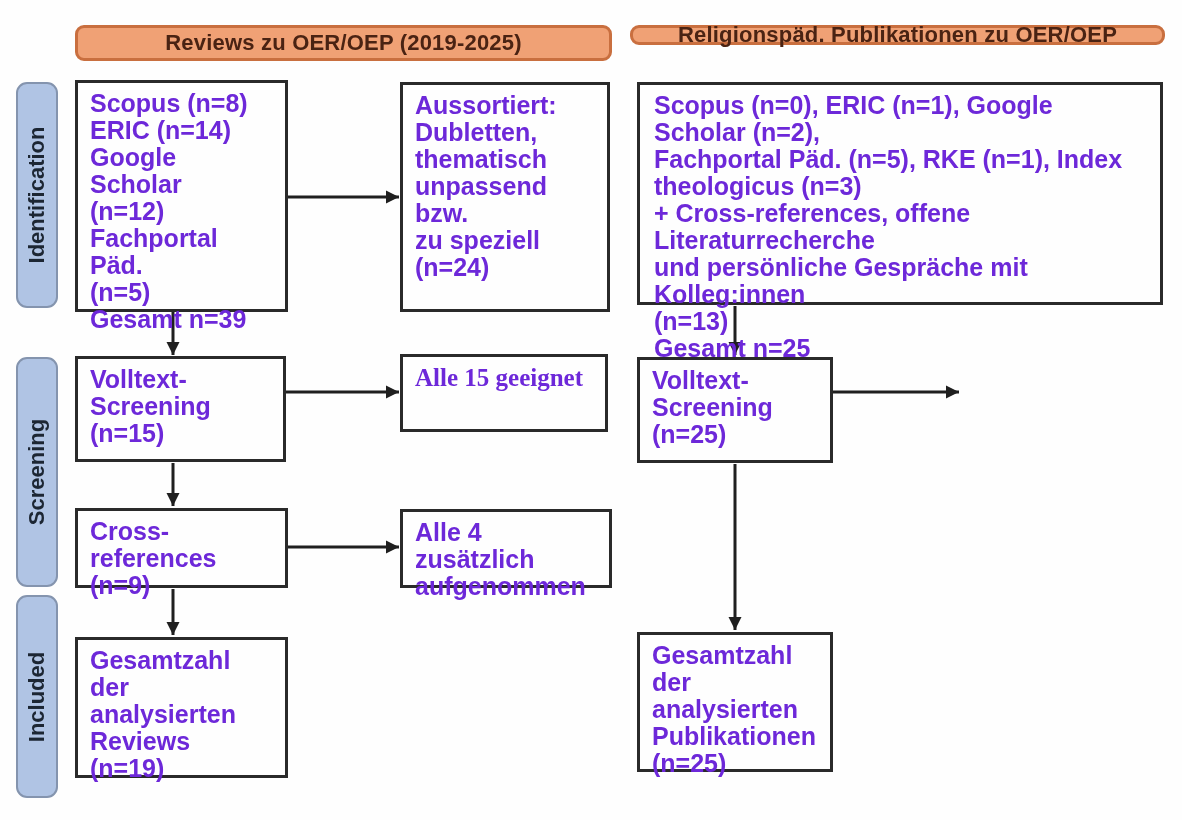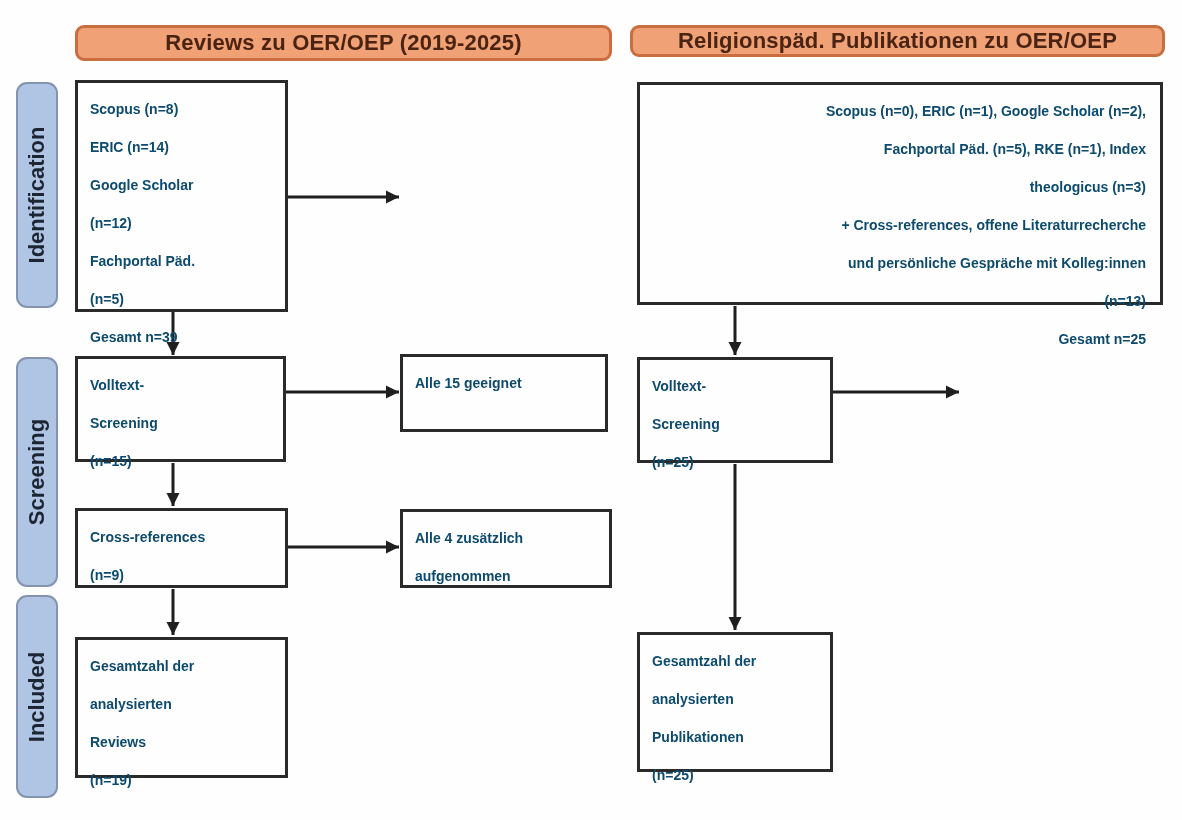--- a/index.html
+++ b/index.html
@@ -20,24 +20,24 @@
     background:#B0C4E4;border:2.5px solid #8494AE;border-radius:11px;
   }
   .stage-pill .label{
     position:absolute;left:50%;top:50%;
     transform:translate(-50%,-50%) rotate(-90deg);
     white-space:nowrap;color:#1C2633;font-size:22px;font-weight:700;
   }
   .fbox{
     position:absolute;box-sizing:border-box;
     background:#fefefe;border:3px solid #2A2A2A;
-    color:#0c4a6e;font-size:14px;line-height:38px;font-weight:600;
+    color:#6d28d9;font-size:25px;line-height:27px;font-weight:600;
     padding:7px 12px;white-space:pre-line;
   }
-  .fbox.wide{padding:7px 14px;text-align:right;}
+  .fbox.wide{padding:7px 14px;}
 </style>
 </head>
 <body>
 
 <div class="canvas">
 
   <svg class="arrow-layer" viewBox="0 0 1182 820" xmlns="http://www.w3.org/2000/svg">
     <defs>
       <marker id="ah" viewBox="0 0 10 10" refX="10" refY="5" markerWidth="4.5" markerHeight="4.5" orient="auto-start-reverse">
         <path d="M0,0 L10,5 L0,10 z" fill="#1F1F1F"></path>
@@ -50,43 +50,49 @@
       <line x1="173" y1="463" x2="173" y2="506" marker-end="url(#ah)"></line>
       <line x1="288" y1="547" x2="399" y2="547" marker-end="url(#ah)"></line>
       <line x1="173" y1="589" x2="173" y2="635" marker-end="url(#ah)"></line>
       <line x1="735" y1="306" x2="735" y2="355" marker-end="url(#ah)"></line>
       <line x1="833" y1="392" x2="959" y2="392" marker-end="url(#ah)"></line>
       <line x1="735" y1="464" x2="735" y2="630" marker-end="url(#ah)"></line>
     </g>
   </svg>
 
   <div class="col-header" style="left:75px;top:25px;width:537px;height:36px;">Reviews zu OER/OEP (2019-2025)</div>
-  <div class="col-header" style="left:630px;top:25px;width:535px;height:32px;">Religionspäd. Publikationen zu OER/OEP</div>
+  <div class="col-header" style="left:630px;top:25px;width:535px;height:20px;">Religionspäd. Publikationen zu OER/OEP</div>
 
   <div class="stage-pill" style="left:16px;top:82px;width:42px;height:226px;">
     <span class="label">Identification</span>
   </div>
   <div class="stage-pill" style="left:16px;top:357px;width:42px;height:230px;">
     <span class="label">Screening</span>
   </div>
   <div class="stage-pill" style="left:16px;top:595px;width:42px;height:203px;">
     <span class="label">Included</span>
   </div>
 
   <div class="fbox" style="left:75px;top:80px;width:213px;height:232px;">Scopus (n=8)
 ERIC (n=14)
 Google Scholar
 (n=12)
 Fachportal Päd.
 (n=5)
 Gesamt n=39</div>
+  <div class="fbox" style="left:400px;top:82px;width:210px;height:230px;">Aussortiert:
+Dubletten,
+thematisch
+unpassend bzw.
+zu speziell
+(n=24)</div>
   <div class="fbox" style="left:75px;top:356px;width:211px;height:106px;">Volltext-
 Screening
 (n=15)</div>
-  <div class="fbox" style="left:400px;top:354px;width:208px;height:78px;">Alle 15 geeignet</div>
+  <div class="fbox" style="left:400px;top:354px;width:208px;height:78px;font-family:Liberation Serif, serif;">Alle 15 geeignet</div>
   <div class="fbox" style="left:75px;top:508px;width:213px;height:80px;">Cross-references
 (n=9)</div>
   <div class="fbox" style="left:400px;top:509px;width:212px;height:79px;">Alle 4 zusätzlich
 aufgenommen</div>
   <div class="fbox" style="left:75px;top:637px;width:213px;height:141px;">Gesamtzahl der
 analysierten
 Reviews
 (n=19)</div>
 
   <div class="fbox wide" style="left:637px;top:82px;width:526px;height:223px;">Scopus (n=0), ERIC (n=1), Google Scholar (n=2),

